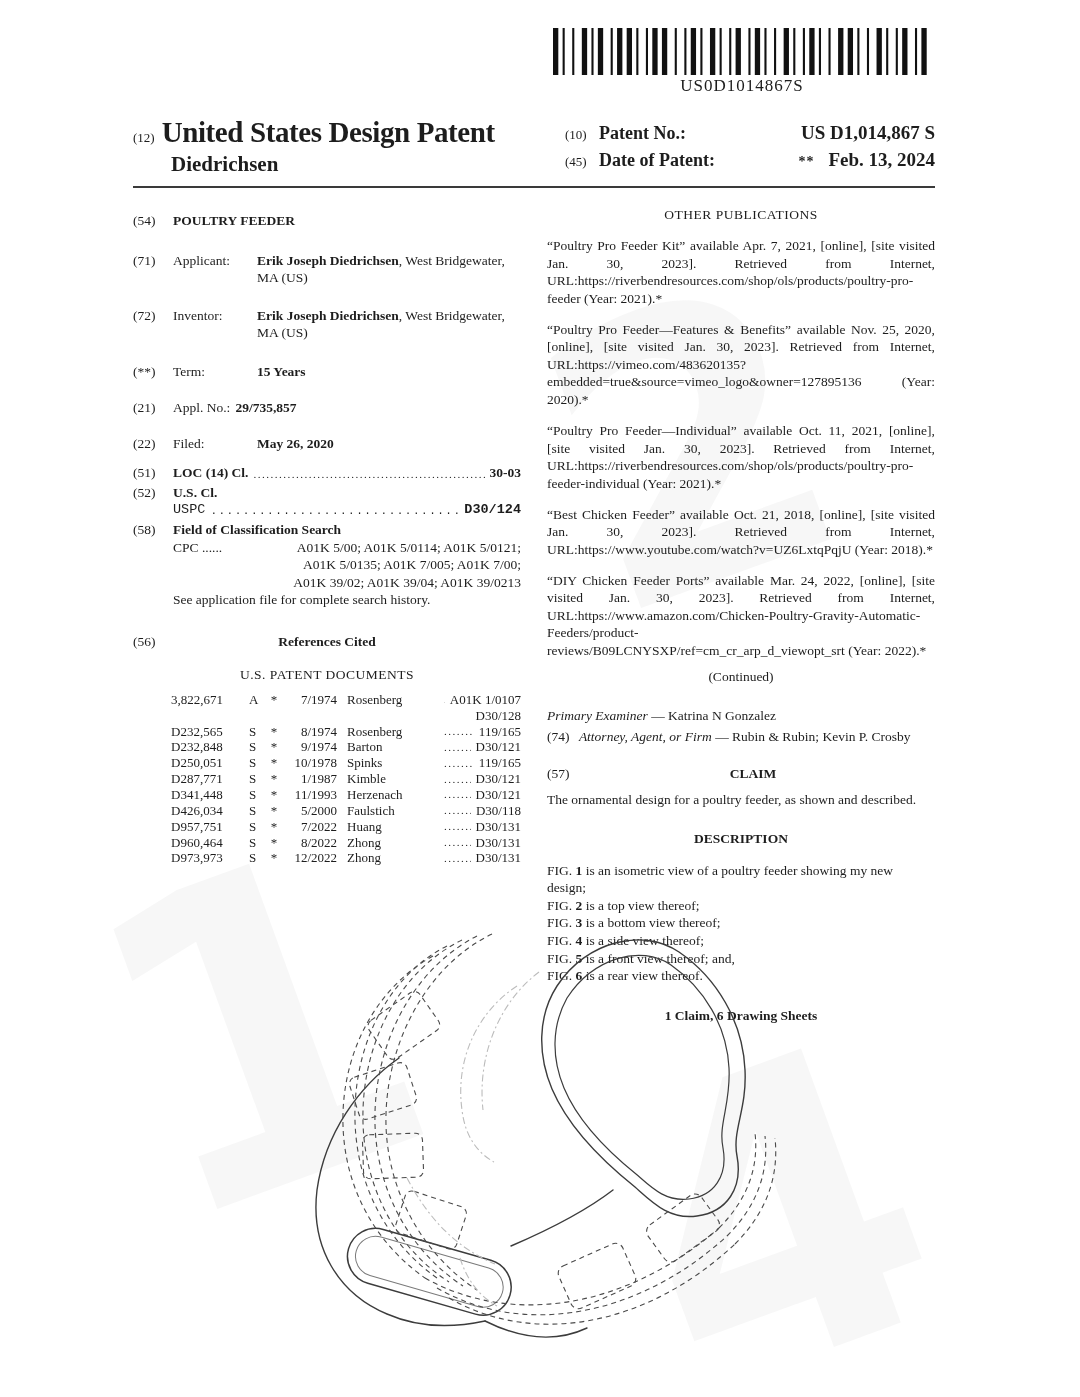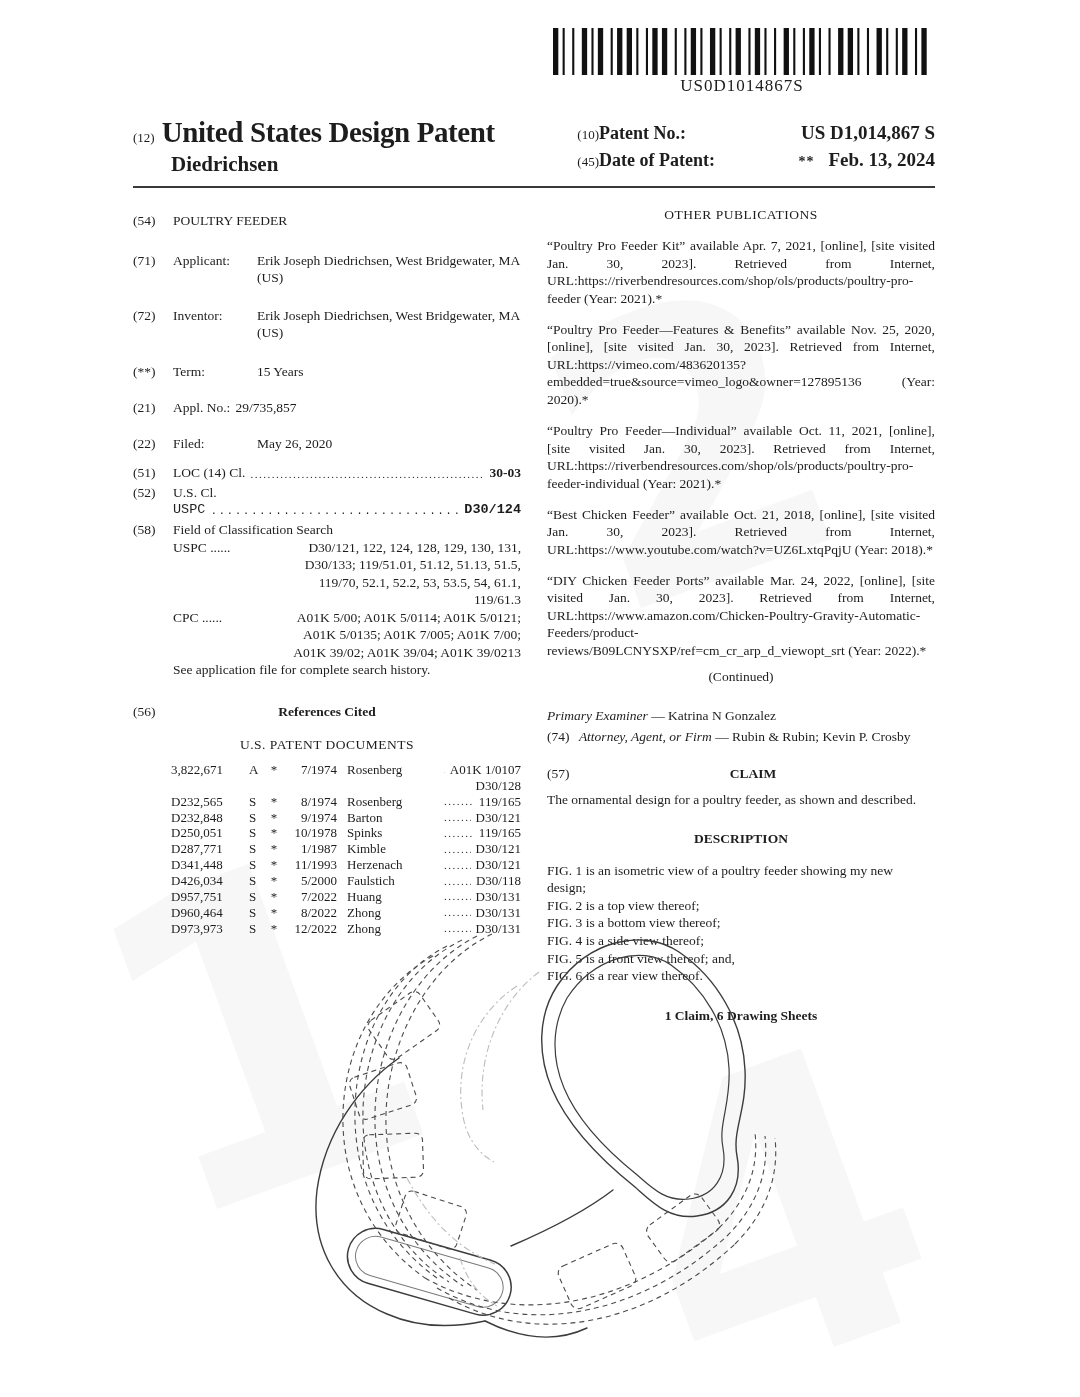--- a/index.html
+++ b/index.html
@@ -12,37 +12,37 @@
   .wm{position:absolute;font-family:"DejaVu Sans",sans-serif;font-weight:bold;
       color:rgba(80,80,80,0.045);pointer-events:none;user-select:none;line-height:1;}
   
   .barcode-wrap{position:absolute;left:553px;top:28px;width:378px;text-align:center;}
   .barcode{display:block;width:378px;height:47px;}
   .barcode-label{font-size:17px;letter-spacing:1px;margin-top:1px;}
   
   .header{position:absolute;left:133px;top:116px;width:802px;display:flex;}
   .h-left{flex:0 0 432px;}
   .h-right{flex:1;padding-top:6px;}
-  .kicker{font-size:13px;text-align:right;}
+  .kicker{font-size:13px;}
   .h-titleline{display:flex;align-items:baseline;}
   .h-title{font-size:29px;font-weight:bold;letter-spacing:-0.4px;margin-left:7px;white-space:nowrap;}
   .h-inventor{font-size:21px;font-weight:bold;margin-left:38px;margin-top:3px;}
   .h-row{display:flex;align-items:baseline;margin-bottom:5px;}
   .h-row .kicker{flex:0 0 34px;}
   .h-label{font-size:18px;font-weight:bold;flex:0 0 150px;}
   .h-value{font-size:19px;font-weight:bold;flex:1;text-align:right;white-space:nowrap;}
   .h-stars{font-size:14px;font-weight:bold;margin-right:14px;letter-spacing:1px;}
   .rule{position:absolute;left:133px;top:186px;width:802px;border-top:2px solid #3a3a3a;}
   
   .columns{position:absolute;left:133px;top:200px;width:802px;display:flex;gap:26px;font-size:13.5px;line-height:1.3;}
   .col{flex:0 0 388px;width:388px;}
   .frow{display:flex;align-items:baseline;}
   .fnum{flex:0 0 40px;}
   .flabel{flex:0 0 84px;}
-  .b{font-weight:normal;}
+  .b{font-weight:bold;}
   .i{font-style:italic;}
   .leader{flex:1;overflow:hidden;white-space:nowrap;margin:0 5px;font-size:11px;letter-spacing:1.5px;align-self:flex-end;position:relative;top:-1px;}
   .rightnum{flex:0 0 auto;font-weight:bold;}
   .center{text-align:center;}
   .sec-head{position:relative;text-align:center;font-weight:bold;}
   .sec-head .fnum{position:absolute;left:0;top:0;font-weight:normal;}
   .indent-lines{margin-left:40px;text-align:right;}
   .uspc-block{position:relative;margin-left:40px;}
   .uspc-block .tag{position:absolute;left:0;top:0;}
   
@@ -206,29 +206,20 @@
           <span class="rightnum">D30/124</span>
         </div>
       </div>
 
       <div>
         <div class="frow" style="margin-top:2px;">
           <span class="fnum">(58)</span>
           <span class="b">Field of Classification Search</span>
         </div>
         <div class="uspc-block">
-          <span class="tag">USPC ......</span>
-          <div class="indent-lines" id="uspc-lines" style="margin-left:0;">
-              <div>D30/121, 122, 124, 128, 129, 130, 131,</div>
-              <div>D30/133; 119/51.01, 51.12, 51.13, 51.5,</div>
-              <div>119/70, 52.1, 52.2, 53, 53.5, 54, 61.1,</div>
-              <div>119/61.3</div>
-            </div>
-        </div>
-        <div class="uspc-block">
           <span class="tag">CPC ......</span>
           <div class="indent-lines" id="cpc-lines" style="margin-left:0;">
               <div>A01K 5/00; A01K 5/0114; A01K 5/0121;</div>
               <div>A01K 5/0135; A01K 7/005; A01K 7/00;</div>
               <div>A01K 39/02; A01K 39/04; A01K 39/0213</div>
             </div>
         </div>
         <div style="margin-left:40px;">See application file for complete search history.</div>
       </div>
 

